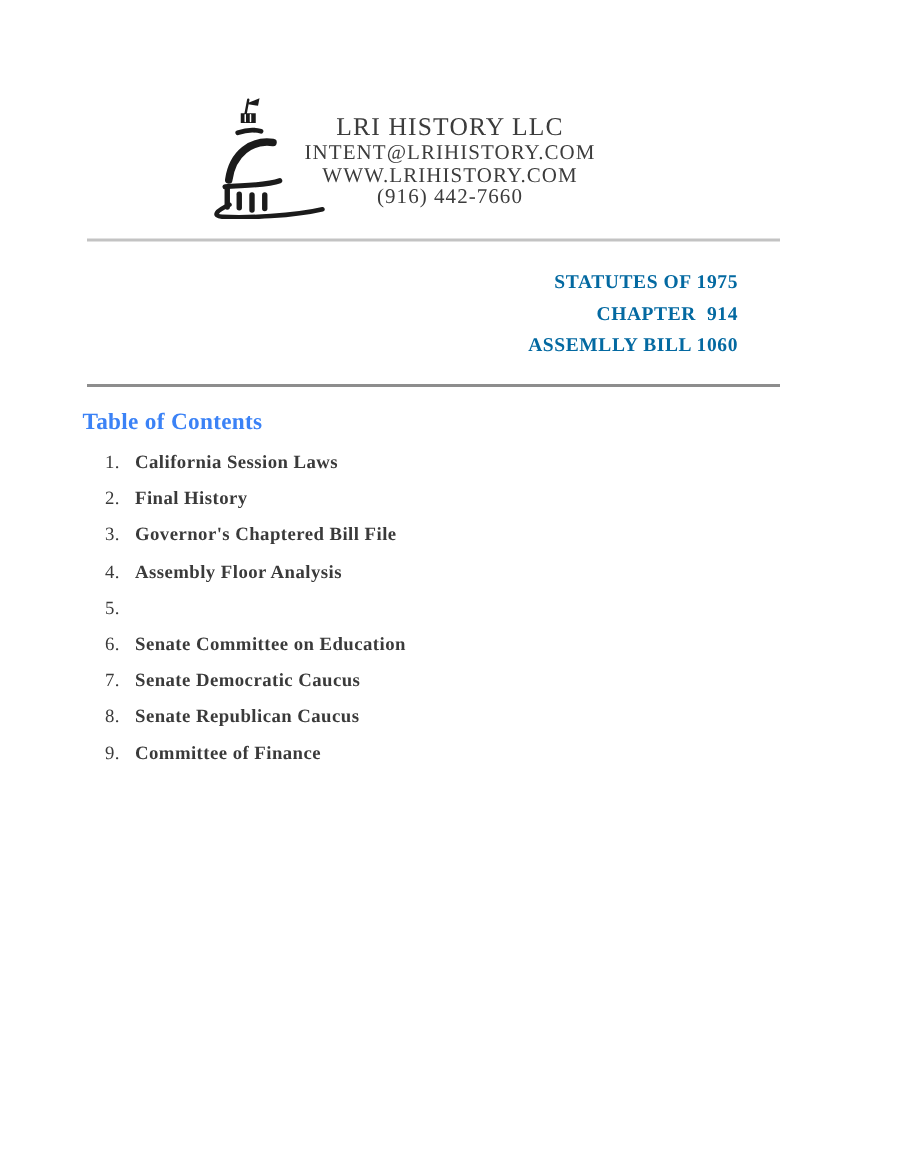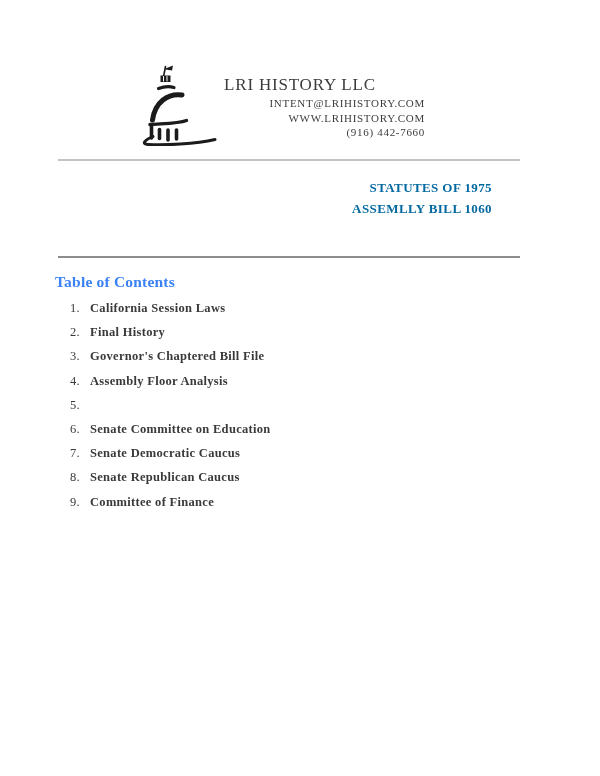--- a/index.html
+++ b/index.html
@@ -33,26 +33,25 @@
     text-align: center;
   }
   .company-name {
     font-size: 17px;
     letter-spacing: 0.8px;
     color: #3c3c3c;
     line-height: 22px;
     white-space: nowrap;
   }
   .contact-line {
-    font-size: 11px;
+    font-size: 14px;
     letter-spacing: 0.7px;
     color: #3c3c3c;
     line-height: 14.5px;
     white-space: nowrap;
-    text-align: right;
   }
 
   
   .rule-1 {
     position: absolute;
     left: 58px;
     top: 159px;
     width: 462px;
     height: 2px;
     background: #c3c3c3;
@@ -149,20 +148,21 @@
     <div class="company-name">LRI HISTORY LLC</div>
     <div class="contact-line">INTENT@LRIHISTORY.COM</div>
     <div class="contact-line">WWW.LRIHISTORY.COM</div>
     <div class="contact-line">(916) 442-7660</div>
   </div>
 
   <div class="rule-1"></div>
 
   <div class="reference-block">
     <div class="reference-line">STATUTES OF 1975</div>
+    <div class="reference-line">CHAPTER  914</div>
     <div class="reference-line">ASSEMLLY BILL 1060</div>
   </div>
 
   <div class="rule-2"></div>
 
   <div class="toc-heading">Table of Contents</div>
 
   <ol class="toc-list">
     <li class="toc-item">
       <span class="toc-num">1.</span>

